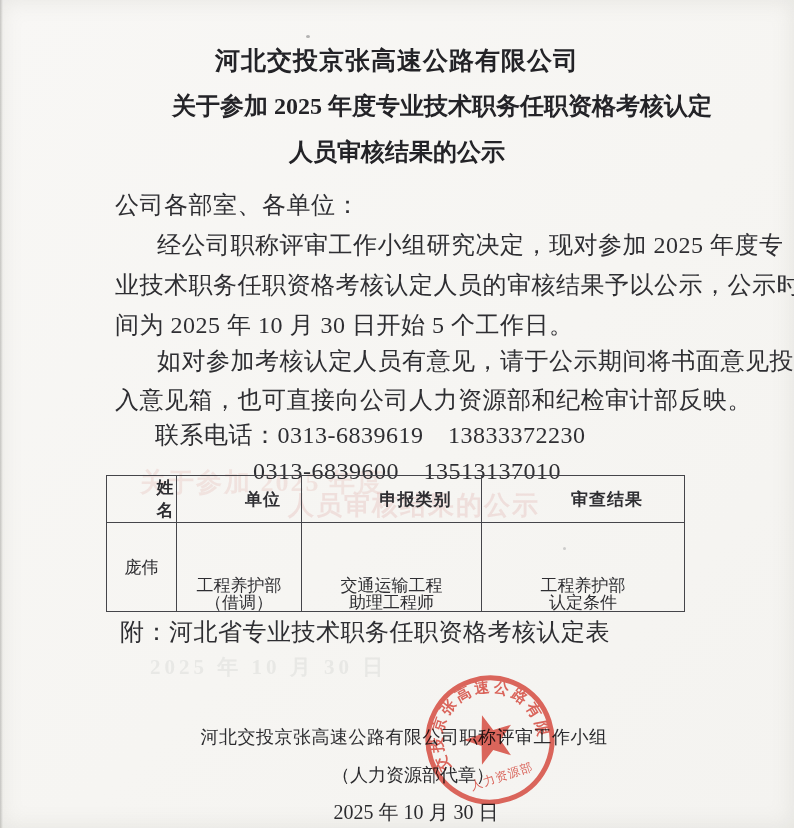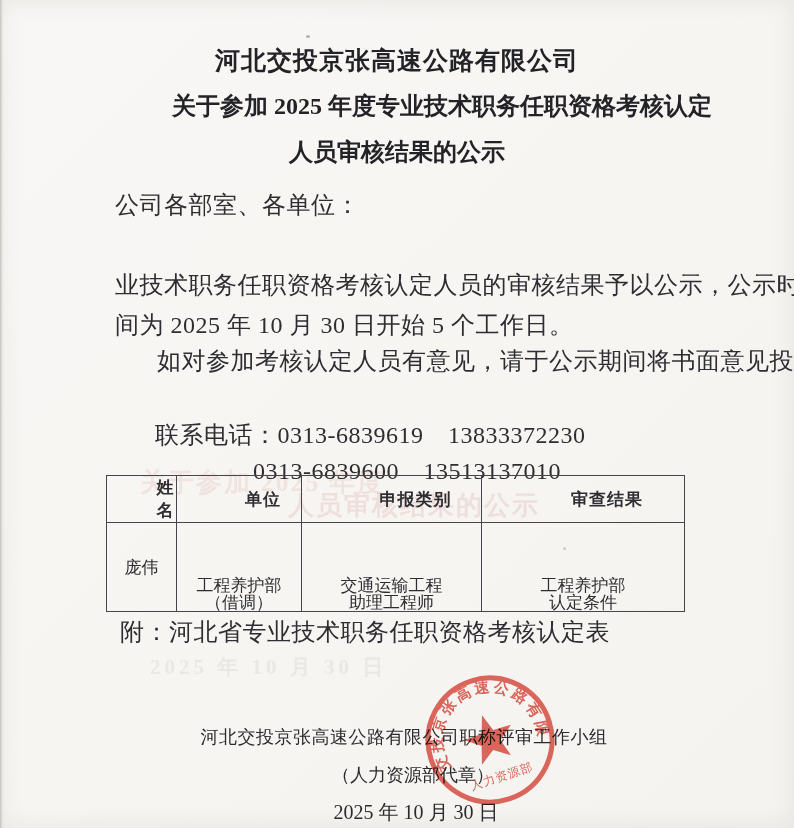--- a/index.html
+++ b/index.html
@@ -72,23 +72,25 @@
 
   <div class="ghost ghost1">关于参加 2025 年度</div>
   <div class="ghost ghost2">人员审核结果的公示</div>
   <div class="ghost ghost3">2025 年 10 月 30 日</div>
 
   <div class="abs title1">河北交投京张高速公路有限公司</div>
   <div class="abs title2">关于参加 2025 年度专业技术职务任职资格考核认定</div>
   <div class="abs title3">人员审核结果的公示</div>
 
   <div class="abs bodytext salutation">公司各部室、各单位：</div>
+  <div class="abs bodytext p1l1">经公司职称评审工作小组研究决定，现对参加 2025 年度专</div>
   <div class="abs bodytext p1l2">业技术职务任职资格考核认定人员的审核结果予以公示，公示时</div>
   <div class="abs bodytext p1l3">间为 2025 年 10 月 30 日开始 5 个工作日。</div>
   <div class="abs bodytext p2l1">如对参加考核认定人员有意见，请于公示期间将书面意见投</div>
+  <div class="abs bodytext p2l2">入意见箱，也可直接向公司人力资源部和纪检审计部反映。</div>
   <div class="abs bodytext contact1">联系电话：0313-6839619　13833372230</div>
   <div class="abs bodytext contact2">0313-6839600　13513137010</div>
 
   <table class="roster">
     <colgroup>
       <col style="width:70px">
         <col style="width:125px">
       <col style="width:180px">
         <col style="width:203px">
     </colgroup>

